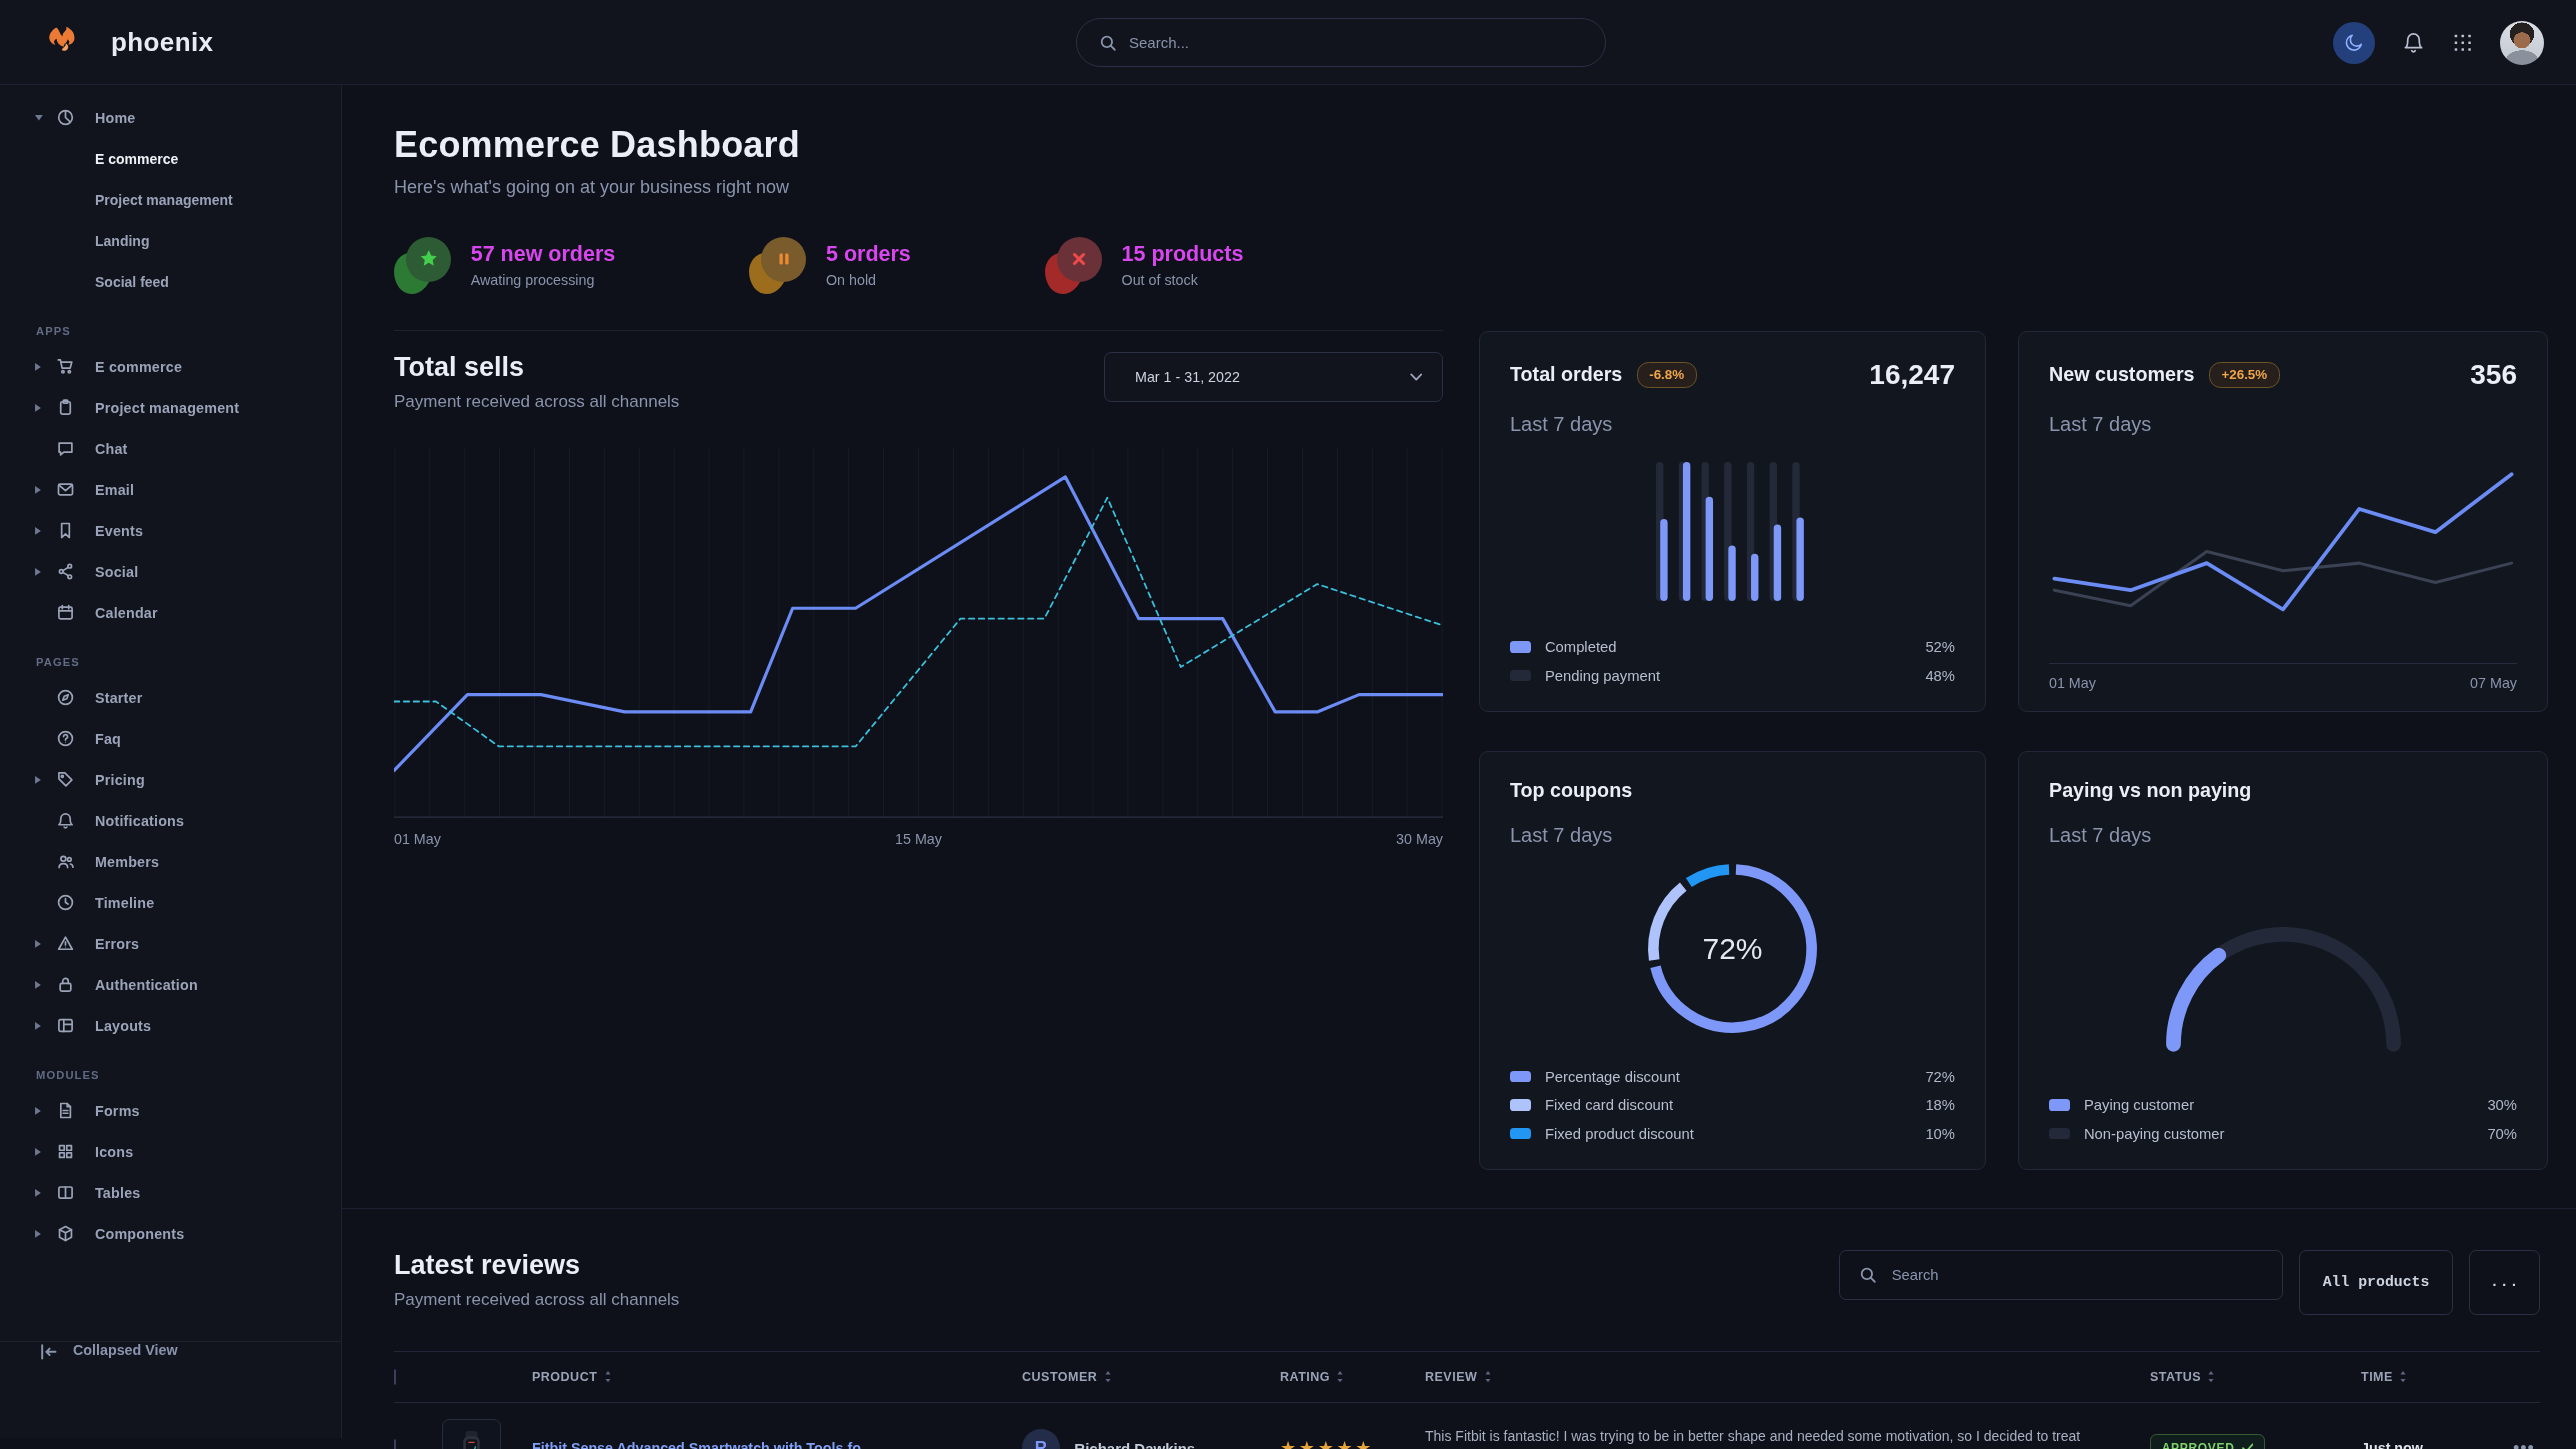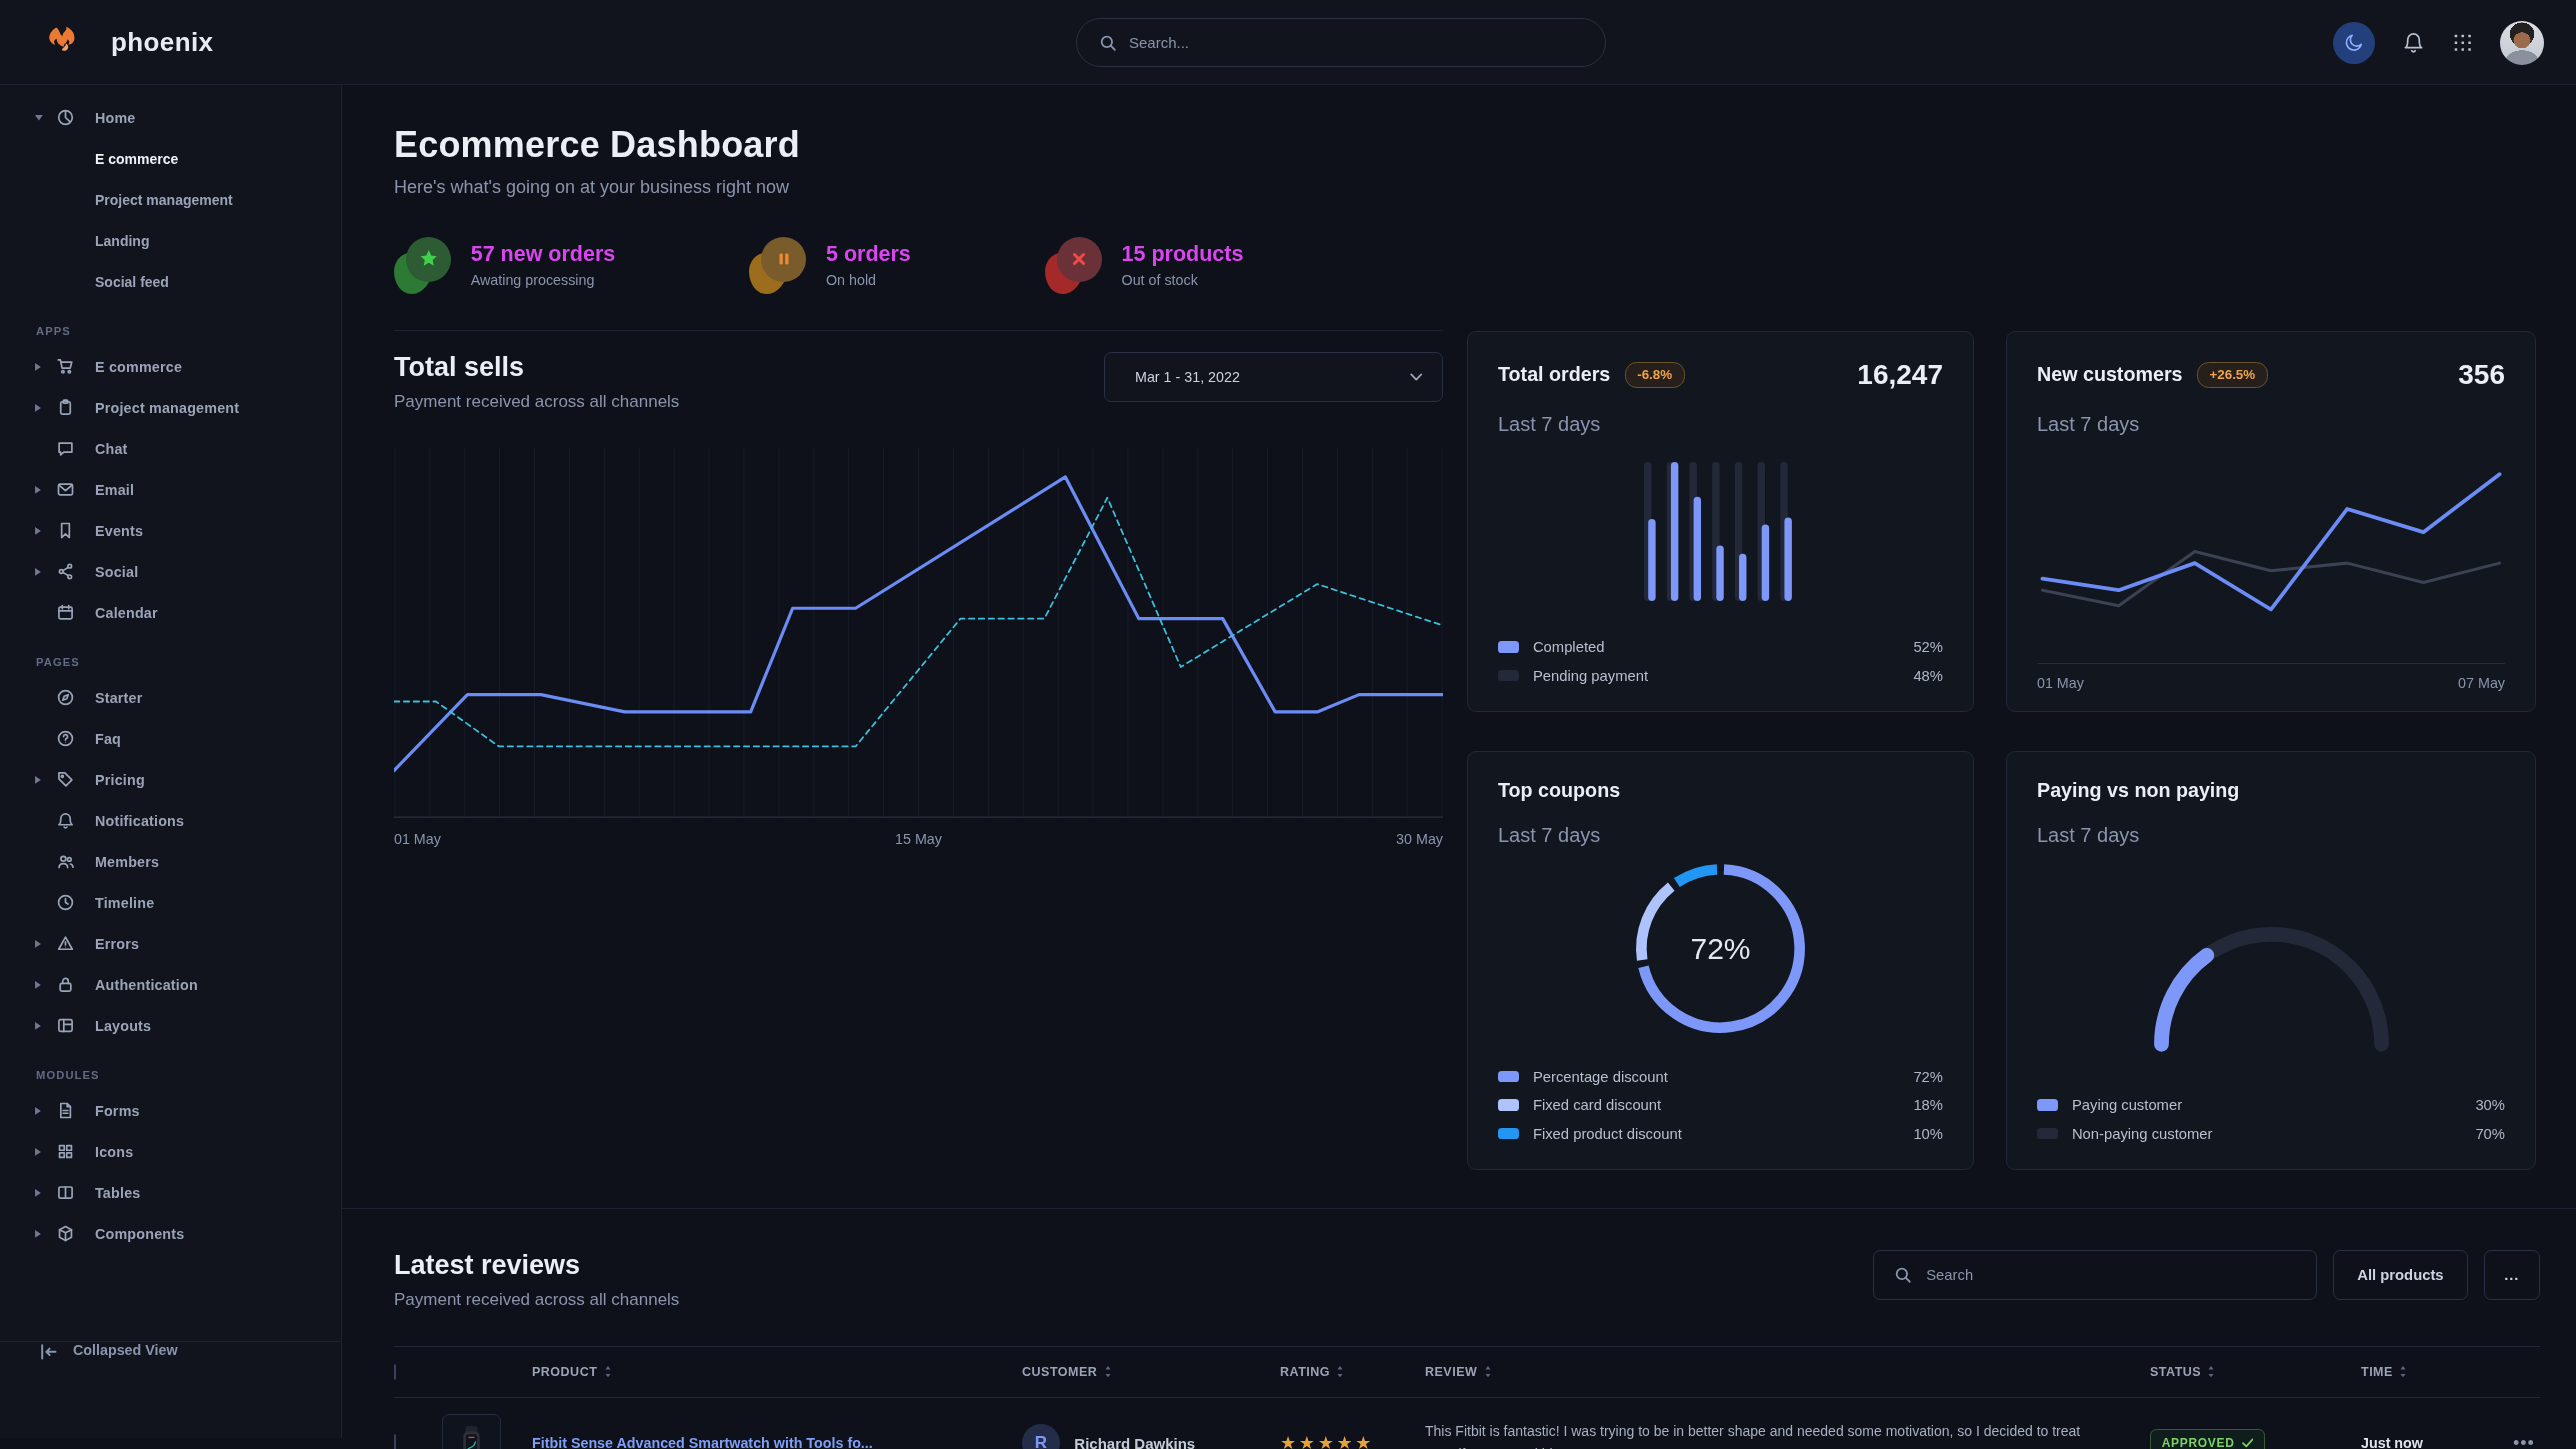--- a/index.html
+++ b/index.html
@@ -42,21 +42,21 @@
 .stat-blob{position:absolute;left:0;bottom:0;width:38px;height:41px;border-radius:42% 58% 55% 45%/45% 40% 60% 55%}
 .stat-circle{position:absolute;right:0;top:0;width:45px;height:45px;border-radius:50%;display:flex;align-items:center;justify-content:center}
 .stat-val{font-size:21.5px;font-weight:700;color:#d946ef}
 .stat-desc{font-size:14.3px;color:#8a94ad;margin-top:4.5px}
 .g-blob{background:#2c7a33}.g-circ{background:#2d5b33}
 .a-blob{background:#9c6d1d}.a-circ{background:#7a5b2c}
 .r-blob{background:#a32a28}.r-circ{background:#6b3138}
 .hr{border:0;border-top:0.9px solid #1c2231}
 .hr-stats{width:1049px;margin-top:36px}
 
-.content-row{display:flex;gap:24px;margin-top:0}
+.content-row{display:flex;gap:36px;margin-top:0}
 .left-col{width:1049px}
 .sells-head{display:flex;align-items:flex-start;margin-top:21.5px}
 .h2{font-size:27px;font-weight:700;color:#ebeef4}
 .sub2{font-size:17px;color:#8a94ad;margin-top:9px}
 .date-select{margin-left:auto;width:339px;height:50px;border:0.9px solid #2a3146;border-radius:7.2px;display:flex;align-items:center;padding:0 19.7px 0 30px;color:#ccd3e0;font-size:14.3px;cursor:pointer;background:#11141d}
 .date-select .chev{margin-left:auto;color:#9ba3b8}
 .sells-chart{margin-top:30px;position:relative}
 .x-labels{position:relative;height:27px;margin-top:12.5px;font-size:14.3px;color:#8a94ad}
 .x-labels span:nth-child(1){position:absolute;left:0}
 .x-labels span:nth-child(2){position:absolute;left:50%;transform:translateX(-50%)}
@@ -79,21 +79,21 @@
 .donut-wrap{flex:1;display:flex;align-items:center;justify-content:center;position:relative;margin-top:-5.4px}
 .donut-center{position:absolute;font-size:30px;color:#e4e8f0}
 .gauge-wrap{flex:1;display:flex;align-items:flex-end;justify-content:center;padding-bottom:23px}
 
 .hr-full{width:2234px;margin-left:-52px;margin-top:38px}
 .reviews-head{display:flex;align-items:flex-start;margin-top:41px}
 .rev-controls{margin-left:auto;display:flex;gap:16px}
 .rev-search{width:444px;height:50px;border:0.9px solid #2a3146;border-radius:7.2px;display:flex;align-items:center;gap:14.3px;padding:0 19.7px;color:#8a94ad;background:#0e1119}
 .rev-search input{background:transparent;border:0;outline:0;color:#c7cedd;font-size:14.8px;font-family:inherit;width:100%}
 .rev-search input::placeholder{color:#8a94ad}
-.btn{height:50px;border:0.9px solid #2a3146;border-radius:7.2px;background:#0e1119;color:#ccd3e0;font-size:14.8px;font-weight:700;padding:0 23px;display:flex;align-items:center;cursor:pointer;font-family:Liberation Sans, sans-serif}
+.btn{height:65px;border:0.9px solid #2a3146;border-radius:7.2px;background:#0e1119;color:#ccd3e0;font-size:14.8px;font-weight:700;padding:0 23px;display:flex;align-items:center;cursor:pointer;font-family:Liberation Mono, monospace}
 .btn.small{padding:0 19.7px;letter-spacing:0.9px}
 
 .tbl{margin-top:36px;width:2146px}
 .trow{display:grid;grid-template-columns:48px 90px 490px 258px 145px 725px 211px 132px 1fr;align-items:center}
 .thead{height:52px;border-top:0.9px solid #222839;border-bottom:0.9px solid #222839;font-size:12.5px;font-weight:700;color:#9ba3b8;letter-spacing:0.5px}
 .th{display:flex;align-items:center;gap:6.3px;cursor:pointer}
 .sorter{color:#5d6680;display:flex}
 .tr{height:92px;border-bottom:0.9px solid #1a2030}
 .cb{width:19.7px;height:19.7px;border:1.8px solid #39415a;border-radius:5.4px;cursor:pointer}
 .thumb{width:59px;height:59px;border:0.9px solid #262d3f;border-radius:7.2px;background:#0f131d;display:flex;align-items:center;justify-content:center;overflow:hidden}

